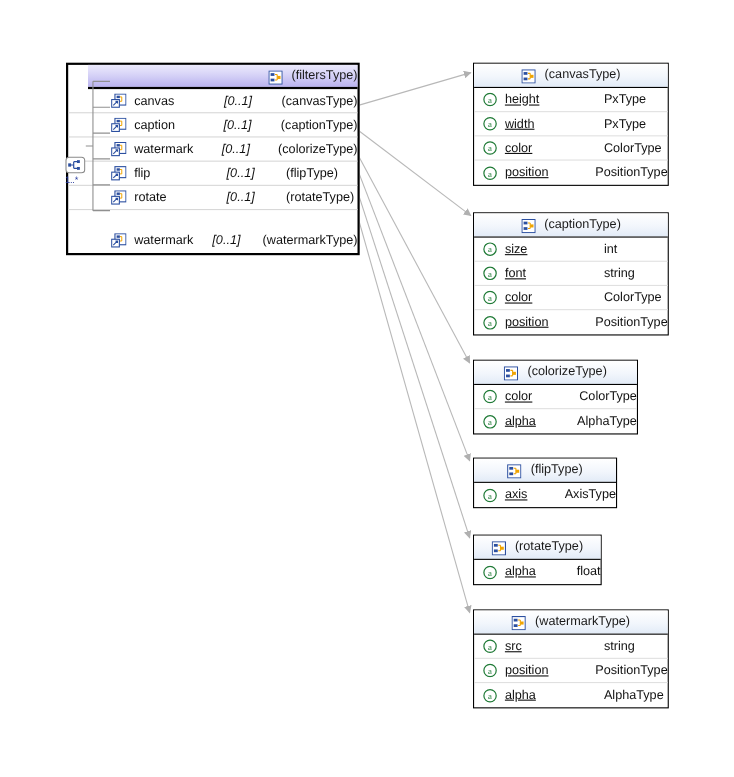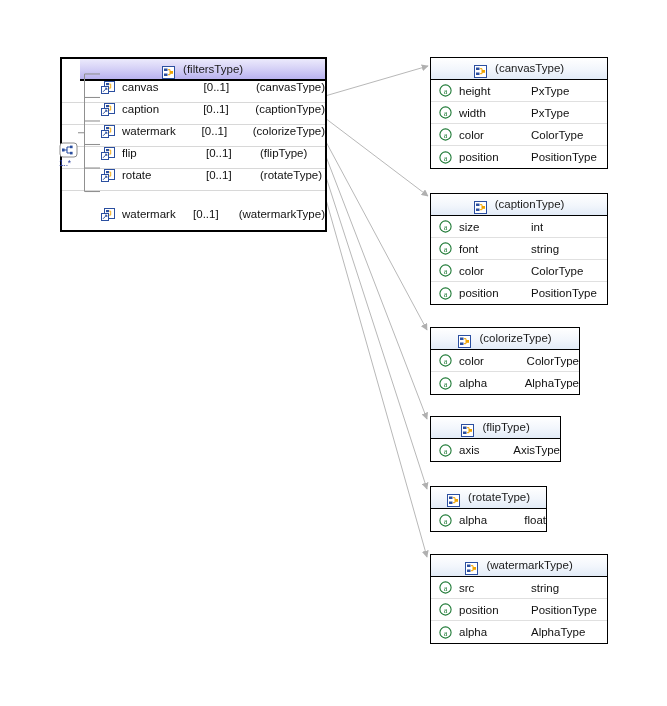--- a/index.html
+++ b/index.html
@@ -36,45 +36,45 @@
     top: 57px;
     width: 267px;
     border: 2px solid #000000;
     background: #ffffff;
     box-sizing: border-box;
     z-index: 3;
   }
   .root-title {
     height: 20px;
     line-height: 20px;
-    text-align: center;
+    text-align: right;
     font-size: 11.5px;
     color: #1a1a1a;
     background: linear-gradient(to bottom, #eceafc 0%, #d7d3f7 45%, #b9b2ef 100%);
     border-bottom: 2px solid #000000;
     position: relative;
     white-space: nowrap;
     margin-left: 18px;
   }
   .root-rows {
     padding: 0;
   }
   .el-row {
     height: 22px;
     display: flex;
-    align-items: flex-start;
+    align-items: center;
     border-bottom: 1px solid #d8d8d8;
     position: relative;
     box-sizing: border-box;
     font-size: 11.5px;
     color: #111111;
   }
   .el-row:last-child { border-bottom: none; margin-top: 17px; }
   .el-row .el-name  { width: 84px; }
-  .el-row .el-card  { width: 54px; color: #111111; }
+  .el-row .el-card  { width: 54px; color: #111111; font-style: italic; }
   .el-row .el-type  { flex: 1; }
 
   
   .type-box {
     position: absolute;
     border: 1.5px solid #000000;
     background: #ffffff;
     box-sizing: border-box;
     z-index: 3;
   }
@@ -92,21 +92,21 @@
     height: 22px;
     display: flex;
     align-items: center;
     border-bottom: 1px solid #e0e0e0;
     box-sizing: border-box;
     font-size: 11.5px;
     color: #111111;
     padding-left: 8px;
   }
   .attr-row:last-child { border-bottom: none; }
-  .attr-row .at-name { width: 72px; }
+  .attr-row .at-name { width: 90px; text-decoration: underline; }
   .attr-row .at-type { flex: 1; }
 
   
   .icon {
     display: inline-block;
     vertical-align: middle;
     flex: 0 0 auto;
   }
   .icon-title {
     width: 13px; height: 13px;

